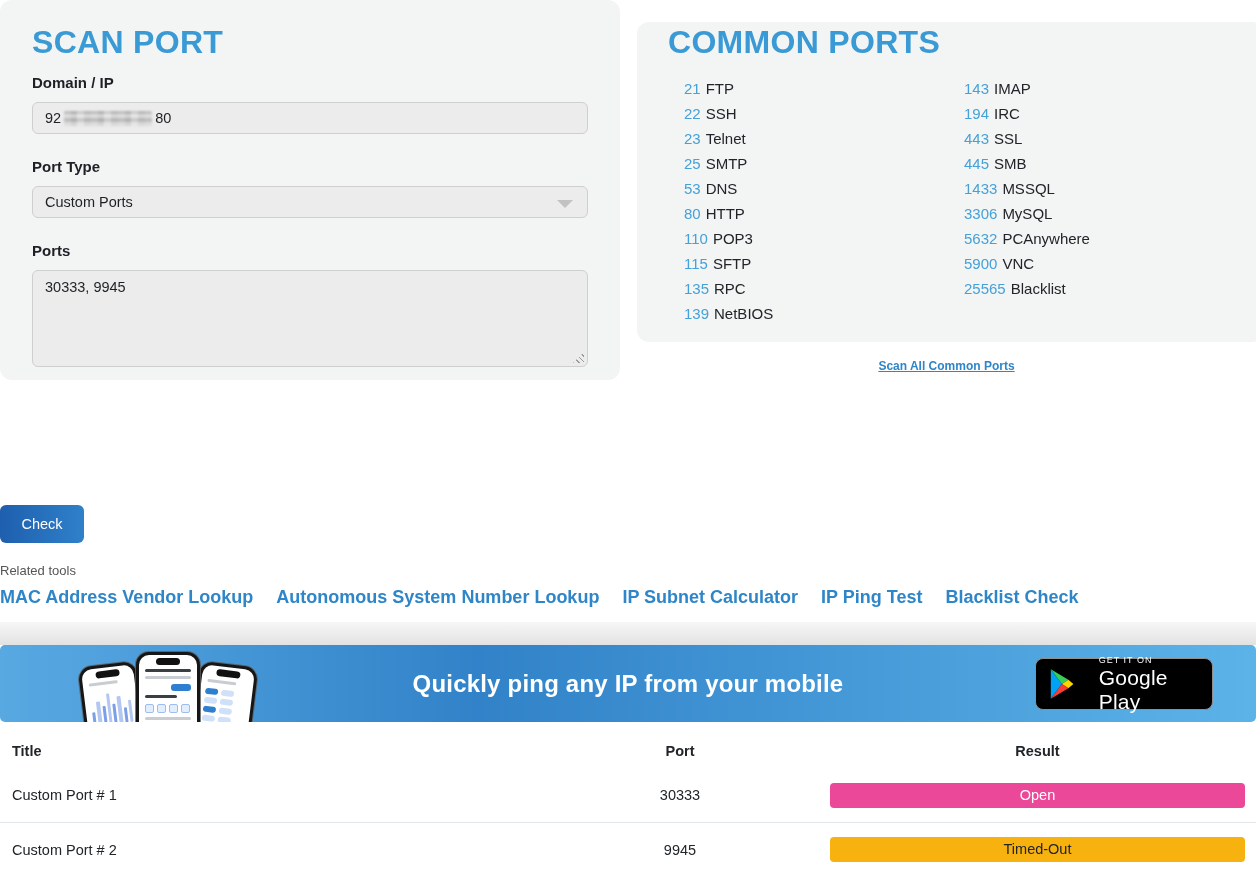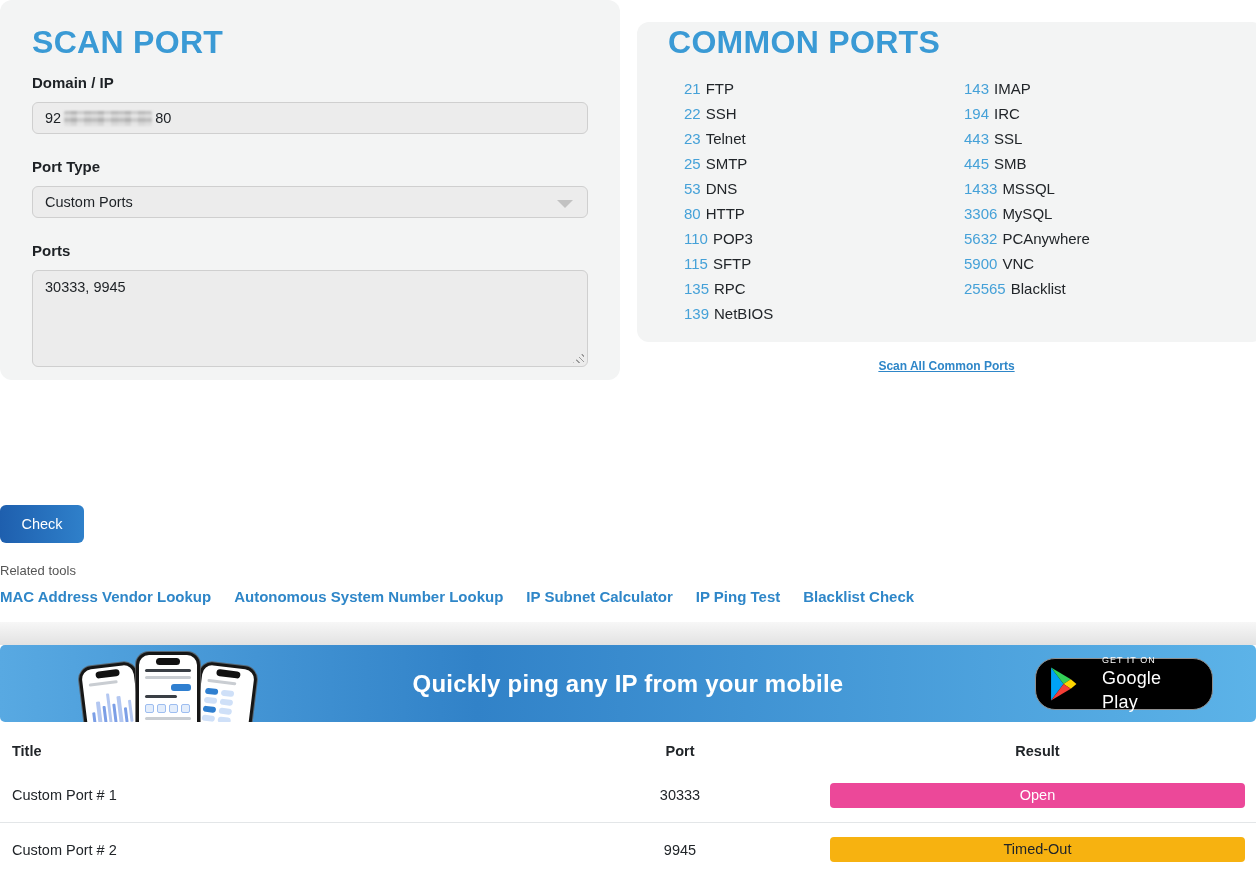--- a/index.html
+++ b/index.html
@@ -76,21 +76,21 @@
   .check-btn {
     margin-top:125px; margin-left:0;
     width:84px; height:38px; border:none; border-radius:6px;
     background:linear-gradient(90deg, #1e5fae 0%, #2f80ca 100%);
     color:#fff; font-size:14.5px; font-family:inherit;
     display:flex; align-items:center; justify-content:center; cursor:pointer;
   }
   .related-label { margin-top:20px; font-size:13px; color:#555; line-height:16px; }
   .related-links { margin-top:9px; display:flex; gap:23px; }
   .related-links a {
-    color:#2e86c8; font-size:15px; font-weight:600; text-decoration:none;
+    color:#2e86c8; font-size:18px; font-weight:600; text-decoration:none;
     line-height:18px; white-space:nowrap; cursor:pointer;text-align:right;
   }
 
   
   .gray-strip {
     margin-top:16px; height:23px;
     background:linear-gradient(#f7f7f7, #e2e2e2);
   }
   .banner {
     position:relative; height:77px; border-radius:5px; overflow:hidden;
@@ -116,26 +116,26 @@
   .sq-row i { width:9px; height:9px; border-radius:2px; background:#e3edfb; border:1px solid #9dbdf0; }
   .pill-grid { display:flex; flex-wrap:wrap; gap:3px; margin:6px 5px 0; }
   .pill-grid i { width:13px; height:6px; border-radius:3px; background:#cfe0f8; }
   .pill-grid i.hot { background:#2f7fd0; }
   .banner-headline {
     position:absolute; left:0; right:0; top:50%; transform:translateY(-50%);
     text-align:center; color:#fff; font-size:24px; font-weight:700; letter-spacing:.2px;
   }
   .gp-badge {
     position:absolute; right:43px; top:13px; width:178px; height:52px;
-    background:#000; border:1px solid #8f8f8f; border-radius:20px;
+    background:#000; border:1px solid #8f8f8f; border-radius:8px;
     display:flex; align-items:center; padding:0 13px; gap:24px; cursor:pointer;
   }
   .gp-text { display:flex; flex-direction:column; justify-content:center; color:#fff; }
   .gp-small { font-size:9px; letter-spacing:1px; line-height:11px; }
-  .gp-large { font-size:18px; font-weight:500; line-height:24px; letter-spacing:.2px; }
+  .gp-large { font-size:21px; font-weight:500; line-height:24px; letter-spacing:.2px; }
 
   
   .results { width:100%; }
   .t-head, .t-row { display:grid; grid-template-columns:620px 120px 1fr; align-items:center; }
   .t-head { height:46px; padding-top:12px; font-weight:700; font-size:14.5px; }
   .t-row { height:54px; font-size:14.5px; }
   .t-row + .t-row { border-top:1px solid #e3e6e8; }
   .c-title { padding-left:12px; text-align:left; }
   .c-port  { text-align:center; }
   .c-result { padding-left:90px; padding-right:11px; text-align:center; }

